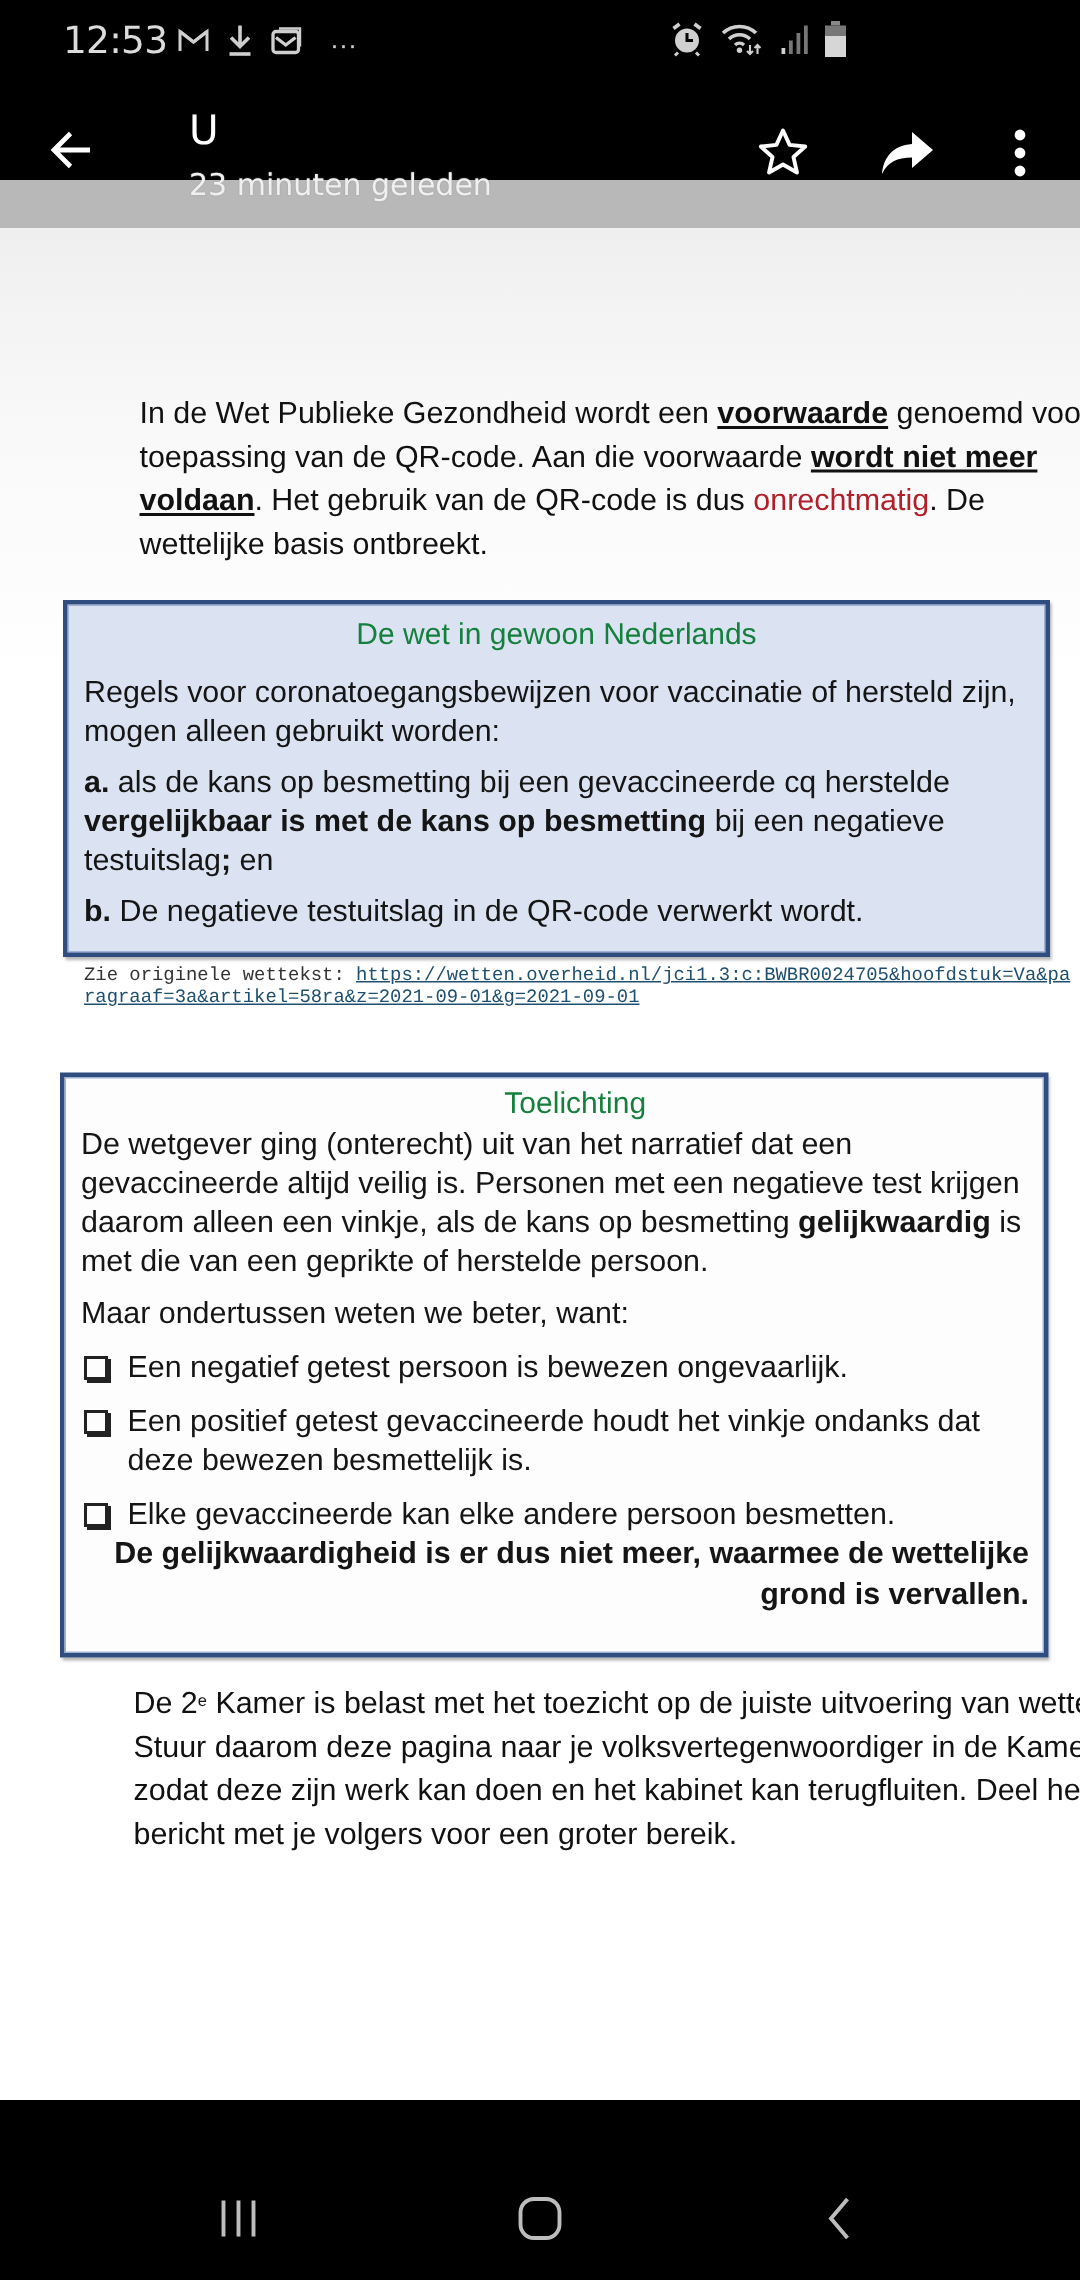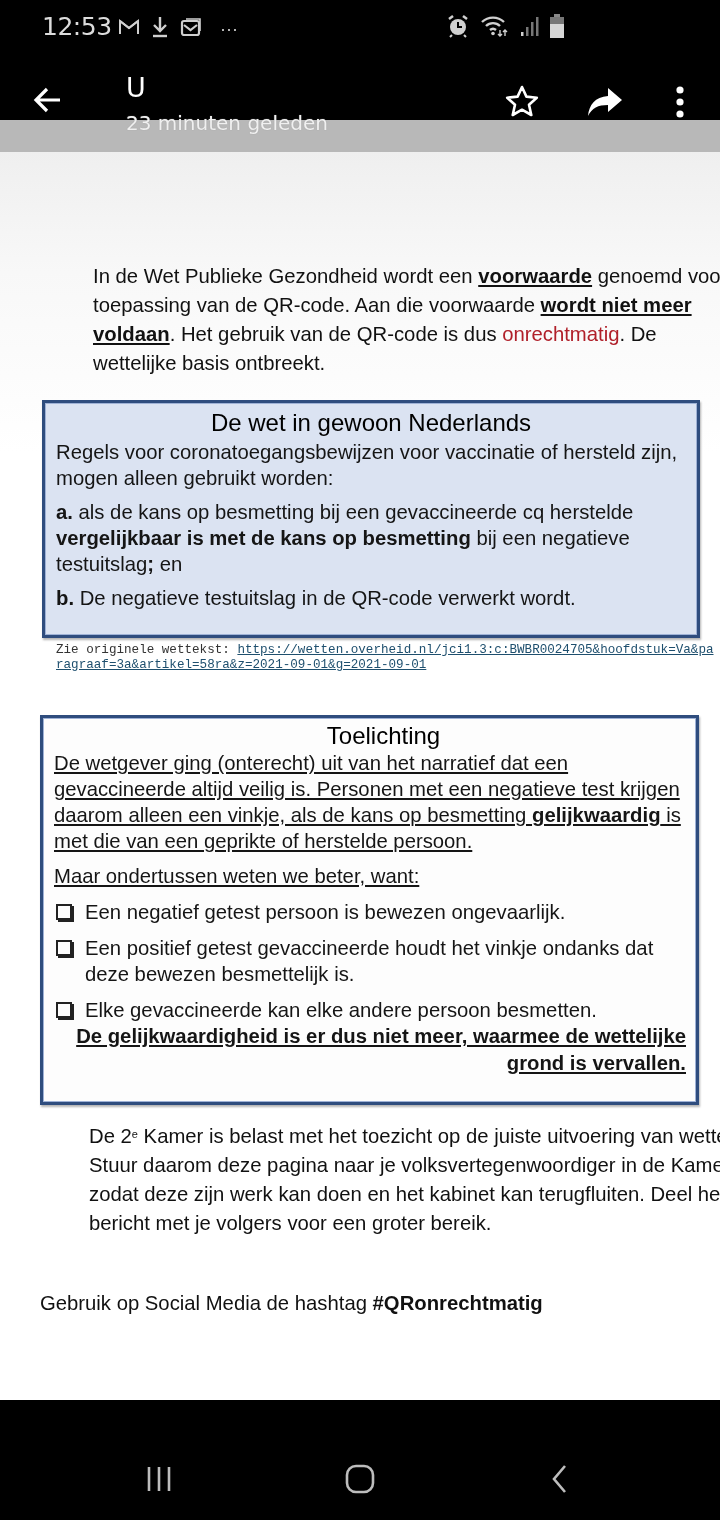--- a/index.html
+++ b/index.html
@@ -33,32 +33,32 @@
     border: 3px solid #9b1018; background: linear-gradient(#f1f1f1, #fafafa);
     box-shadow: 1px 2px 3px rgba(0,0,0,0.35); }
   .title-text { display: block; text-align: center; font-size: 50px; line-height: 82px; color: #a3101a; letter-spacing: 0.5px; }
 
   .intro { position: absolute; left: 52px; top: 110px; width: 650px; font-size: 20.3px; line-height: 29px; color: #111; margin-left: 41px; }
   .intro b { font-weight: bold; text-decoration: underline; }
   .intro .red { color: #b0202a; }
 
   .law-box { position: absolute; left: 42px; top: 248px; width: 658px; height: 238px;
     border: 3px solid #2f4d7e; background: #dbe3f2; box-shadow: inset 0 0 0 1px #9fb2d6, 1px 2px 2px rgba(0,0,0,0.3); }
-  .box-heading { text-align: center; font-size: 24px; color: #000000; margin-top: 6px; line-height: 28px; }
+  .box-heading { text-align: center; font-size: 20px; color: #15803d; margin-top: 6px; line-height: 28px; }
   .law-body { padding: 0 10px 0 11px; font-size: 20.3px; line-height: 26px; color: #151515; }
   .law-body p { margin-top: 8px; }
-  .law-body p.first { margin-top: 2px; }
+  .law-body p.first { margin-top: 12px; }
 
   .source { position: absolute; left: 56px; top: 491px; width: 660px; font-family: "Liberation Mono", monospace; font-size: 12.6px; line-height: 14.5px; color: #333; }
   .source a { color: #1e4f6e; text-decoration: underline; }
 
   .toel-box { position: absolute; left: 40px; top: 563px; width: 659px; height: 390px;
     border: 3px solid #2f4d7e; background: #fdfdfd; box-shadow: inset 0 0 0 1px #9fb2d6, 1px 2px 2px rgba(0,0,0,0.3); }
   .toel-body { padding: 0 10px 0 11px; font-size: 20.3px; line-height: 26px; color: #151515; }
-  .toel-body p { margin-top: 0; text-decoration: underline; }
+  .toel-body p { margin-top: 0; }
   .toel-body .spaced { margin-top: 9px; }
   .check-item { display: flex; margin-top: 10px; }
   .checkbox { flex: 0 0 16px; width: 16px; height: 16px; border: 2px solid #222; margin: 5px 13px 0 2px; box-shadow: 2px 2px 0 #222; }
   .conclusion { text-align: right; font-weight: bold; margin-top: 10px; line-height: 27px; }
 
   .outro { position: absolute; left: 56px; top: 970px; width: 660px; font-size: 20.3px; line-height: 29px; color: #111; margin-left: 33px; }
   .outro sup { font-size: 11px; vertical-align: top; position: relative; top: -2px; }
   .hashtag-line { position: absolute; left: 40px; top: 1140px; font-size: 20.3px; color: #111; }
   .hashtag-line b { font-weight: bold; }
 
@@ -197,23 +197,20 @@
         <span>Elke gevaccineerde kan elke andere persoon besmetten.</span>
       </div>
       <p class="conclusion">De gelijkwaardigheid is er dus niet meer, waarmee de wettelijke grond is vervallen.</p>
     </div>
   </div>
 
   <div class="outro">
     <span>De 2</span><sup>e</sup><span> Kamer is belast met het toezicht op de juiste uitvoering van wetten. Stuur daarom deze pagina naar je volksvertegenwoordiger in de Kamer, zodat deze zijn werk kan doen en het kabinet kan terugfluiten. Deel het bericht met je volgers voor een groter bereik.</span>
   </div>
 
-  <div class="hashtag-line">
-    <span>Gebruik op Social Media de hashtag </span><b>#QRonrechtmatig</b>
-  </div>
 </div>
 
 <div class="nav-bar">
   <div class="nav-recent">
     <svg width="26" height="26" viewBox="0 0 26 26">
         <path d="M3 1v24M13 1v24M23 1v24" stroke="#bdbdbd" stroke-width="2.6"></path>
       </svg>
   </div>
   <div class="nav-home">
     <svg width="30" height="30" viewBox="0 0 30 30">

